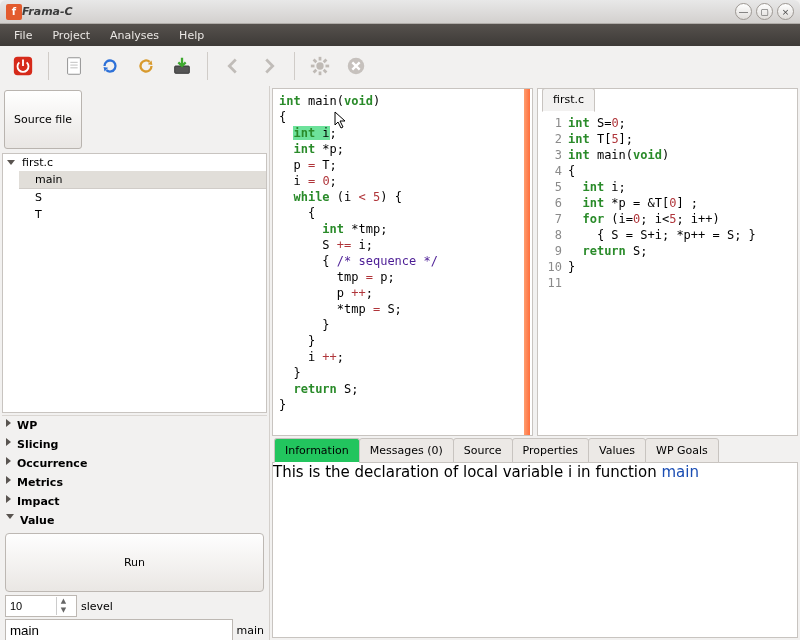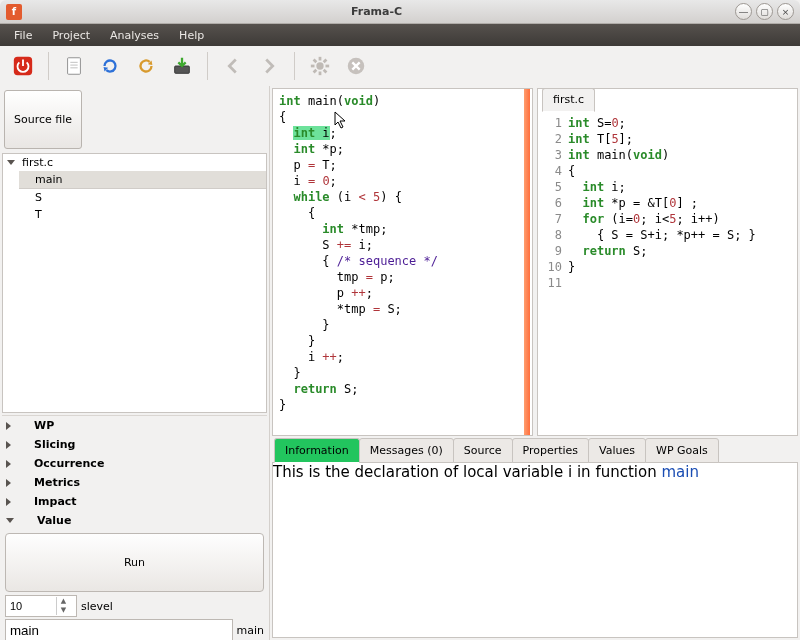--- a/index.html
+++ b/index.html
@@ -1,38 +1,38 @@
 <!DOCTYPE html>
 <html><head>
 <meta charset="utf-8">
 <style>
 * { box-sizing: border-box; margin: 0; padding: 0; }
 body { font-family: "DejaVu Sans", sans-serif; font-size: 11px; background: #f2f1f0; width: 800px; height: 640px; overflow: hidden; }
 .titlebar { height: 24px; background: linear-gradient(#e8e8e8,#d3d0ce); display: flex; align-items: center; padding: 0 6px; border-bottom: 1px solid #b0aca8; border-radius: 6px 6px 0 0; }
 .titlebar .app-icon { width: 16px; height: 16px; background:#e35b2e; border-radius:2px; display:flex; align-items:center; justify-content:center; color:#fff; font-weight:bold; font-size:10px; }
-.titlebar .title { flex:1; text-align:center; font-weight:bold; color:#3c3c3c; }
+.titlebar .title { flex:1; font-weight:bold; color:#3c3c3c;font-style:italic; }
 .titlebar .winbtn { width:17px; height:17px; border:1px solid #9d9893; border-radius:50%; margin-left:4px; background:linear-gradient(#fff,#e0ddda); display:flex; align-items:center; justify-content:center; font-size:9px; color:#4a4a4a; }
 .menubar { height:22px; background:linear-gradient(#56514d,#3d3a37); display:flex; align-items:center; padding:0 4px; color:#eae7e4; }
 .menubar span { padding:3px 10px; }
 .toolbar { height:40px; background:#f2f1f0; display:flex; align-items:center; padding:0 6px; gap:2px; }
 .tbtn { width:34px; height:34px; display:flex; align-items:center; justify-content:center; border-radius:3px; }
 .tbtn svg { width:22px; height:22px; }
 .tsep { width:1px; height:28px; background:#d0ccc8; margin:0 6px; }
 .main { display:flex; height: 554px; }
 .left { width:270px; display:flex; flex-direction:column; border-right:1px solid #d4d0cc; padding:2px; gap:2px; }
 .srcbtn { display:inline-block; padding:22px 9px; border:1px solid #b9b4af; border-radius:3px; background:linear-gradient(#fff,#e9e6e3); margin:2px; }
 .tree { flex:0 0 260px; border:1px solid #c8c4c0; background:#fff; overflow:auto; }
 .tree-row { padding:2px 4px 2px 16px; display:flex; align-items:center; gap:4px; }
 .tree-row.root { padding-left:4px; }
 .tree-row.fn-sel { background:#e1ded9; margin-left:16px; border-bottom:1px solid #d0ccc8; }
 .tree-row.fn { margin-left:16px; }
 .tri { display:inline-block; width:0; height:0; border-left:4px solid transparent; border-right:4px solid transparent; border-top:5px solid #595450; margin-right:3px;}
 .tri.closed{ border-top:4px solid transparent; border-bottom:4px solid transparent; border-left:5px solid #595450; border-right:none;}
 .plugins { border-top:1px solid #dad6d2; }
-.plugins .prow { padding:3px 4px; font-weight:bold; display:flex; align-items:center; gap:20px;}
+.plugins .prow { padding:3px 4px; font-weight:bold; display:flex; align-items:flex-start; gap:3px;}
 .runbox { border:1px solid #bdb8b3; margin:3px; padding:22px; border-radius:4px; background:linear-gradient(#fefefe,#eae7e4); text-align:center;}
 .optrow { display:flex; align-items:center; gap:4px; margin:2px 3px;}
 .spin { width:72px; height:22px; border:1px solid #bdb8b3; background:#fff; display:flex; align-items:center; }
 .spin input{ border:none; width:50px; padding:0 4px; font-size:11px;}
 .spin .ud { display:flex; flex-direction:column;}
 .spin .ud div{ width:14px; height:9px; font-size:7px; text-align:center; line-height:8px; border-left:1px solid #ccc; color:#666;}
 .txtin { border:1px solid #bdb8b3; background:#fff; padding:2px 4px; height:22px;}
 .right { flex:1; display:flex; flex-direction:column; padding:2px; gap:2px;}
 .codes { flex:1; display:flex; gap:4px; }
 .pane { flex:1; border:1px solid #c8c4c0; background:#fff; position:relative; font-family:"DejaVu Sans Mono",monospace; font-size:12px; white-space:pre; overflow:hidden; padding:4px 6px; line-height:16px;}

